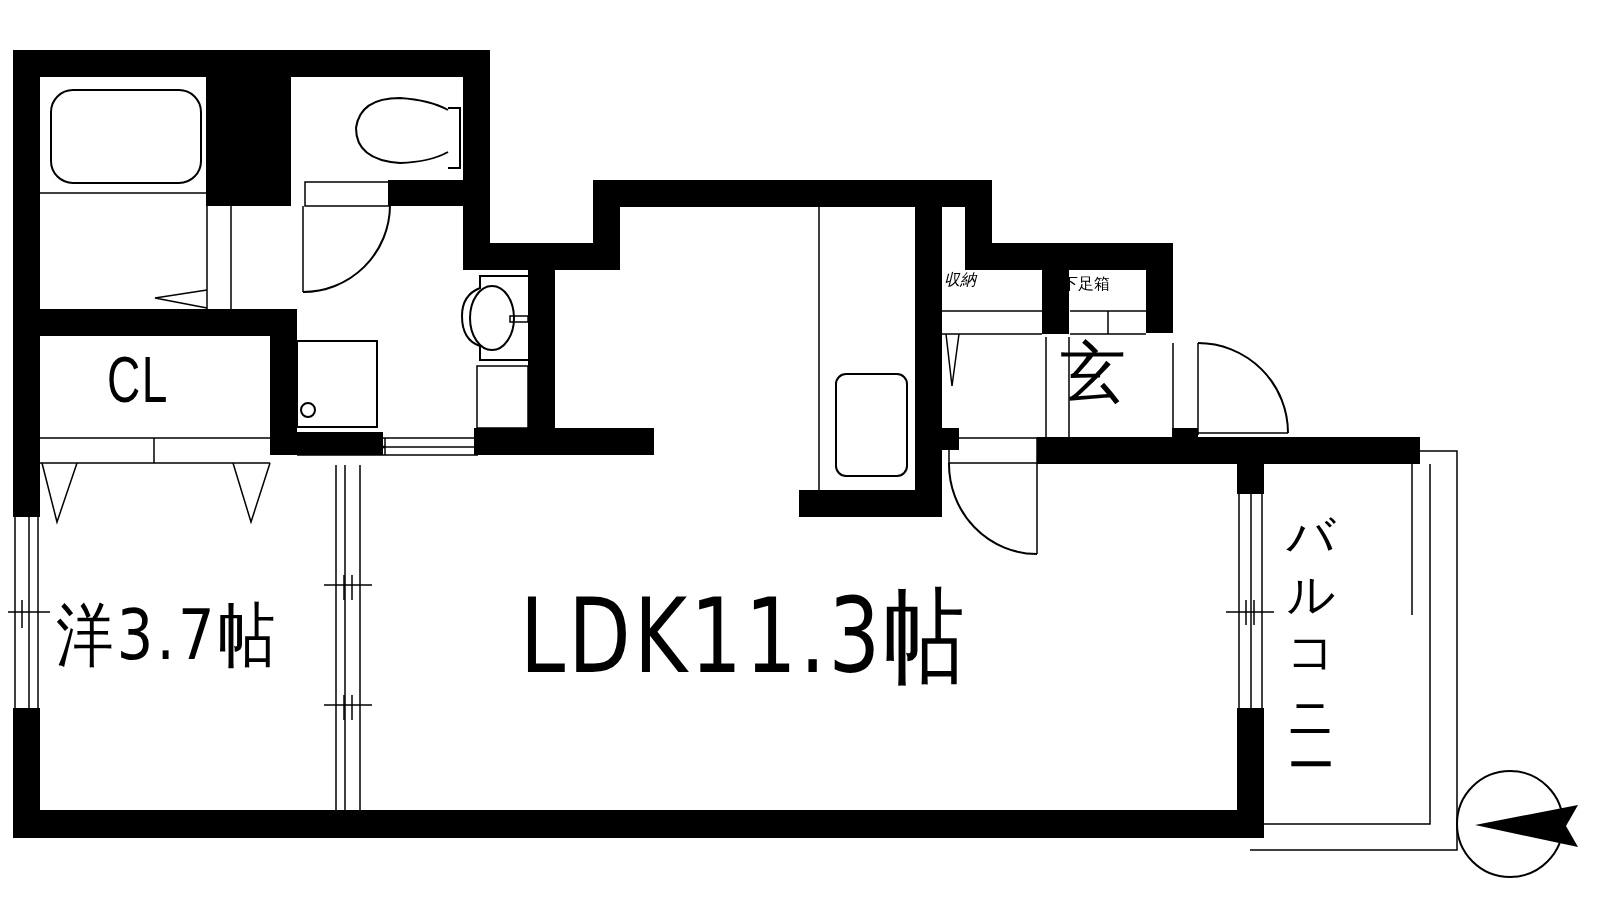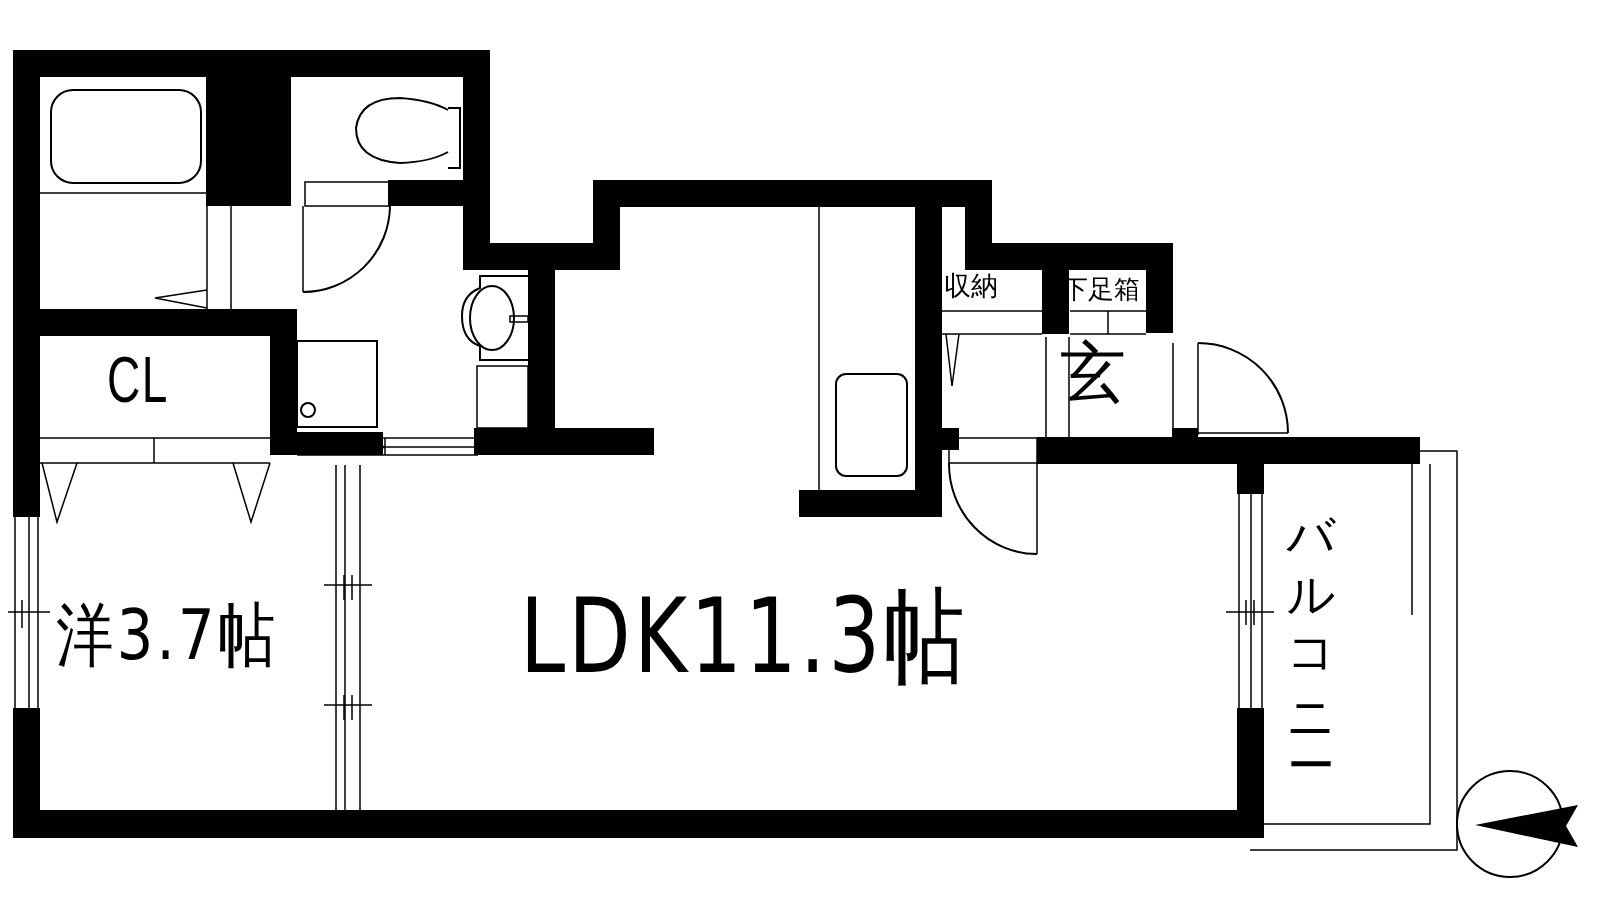--- a/index.html
+++ b/index.html
@@ -6,22 +6,22 @@
   body { width:1600px; height:900px; overflow:hidden; position:relative; font-family:"DejaVu Sans", sans-serif; }
   #plan { position:absolute; left:0; top:0; width:1600px; height:900px; }
   .wall { fill:#000000; }
   .line { fill:none; stroke:#000000; stroke-width:2; }
   .thin { fill:none; stroke:#000000; stroke-width:1.5; }
   .dash { fill:none; stroke:#000000; stroke-width:2.5; stroke-dasharray:9 7; }
   .label { position:absolute; color:#000; white-space:nowrap; line-height:1; }
   .lbl-cl { left:107px; top:348px; font-size:64px; font-family:"Liberation Sans", sans-serif; transform:scaleX(0.72); transform-origin:left top; letter-spacing:2px; }
   .lbl-yo { left:56px; top:600px; font-size:70px; font-family:"DejaVu Sans", sans-serif; transform:scaleX(0.82); transform-origin:left top; letter-spacing:4px; }
   .lbl-ldk { left:520px; top:584px; font-size:104px; font-family:"DejaVu Sans", sans-serif; transform:scaleX(0.78); transform-origin:left top; letter-spacing:4px; }
-  .lbl-shuno { left:944px; top:272px; font-size:27px; }
-  .lbl-geta { left:1062px; top:276px; font-size:26px; }
+  .lbl-shuno { left:944px; top:272px; font-size:16px;font-style:italic; }
+  .lbl-geta { left:1062px; top:276px; font-size:16px; }
   .lbl-gen { left:1060px; top:340px; font-size:66px; }
   .lbl-balcony { left:1288px; top:482px; font-size:48px; writing-mode:vertical-rl; letter-spacing:10px; }
 </style>
 </head>
 <body>
 
 <svg id="plan" viewBox="0 0 1600 900" xmlns="http://www.w3.org/2000/svg">
 
   <g>
 

